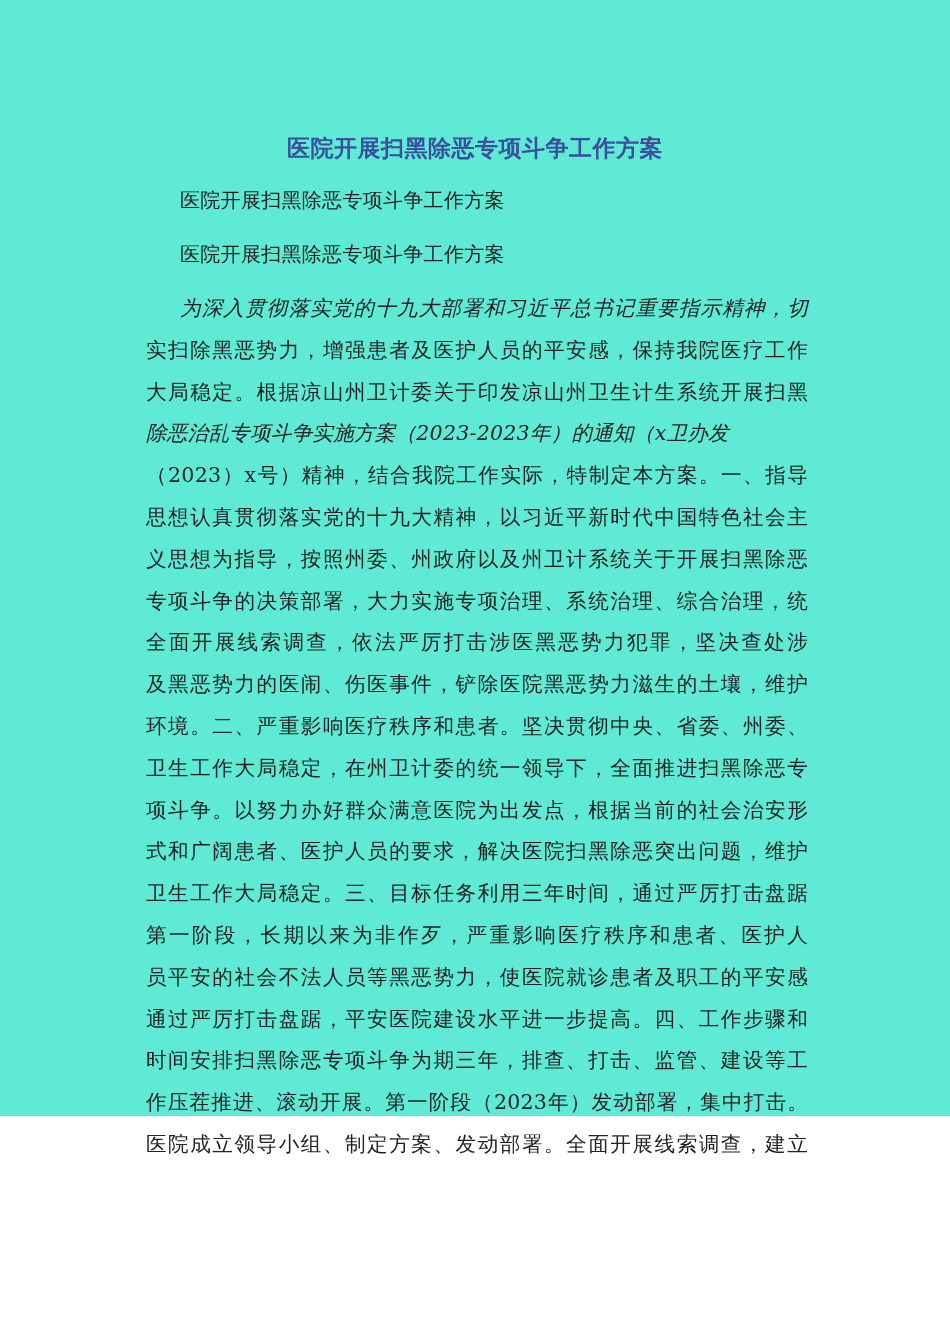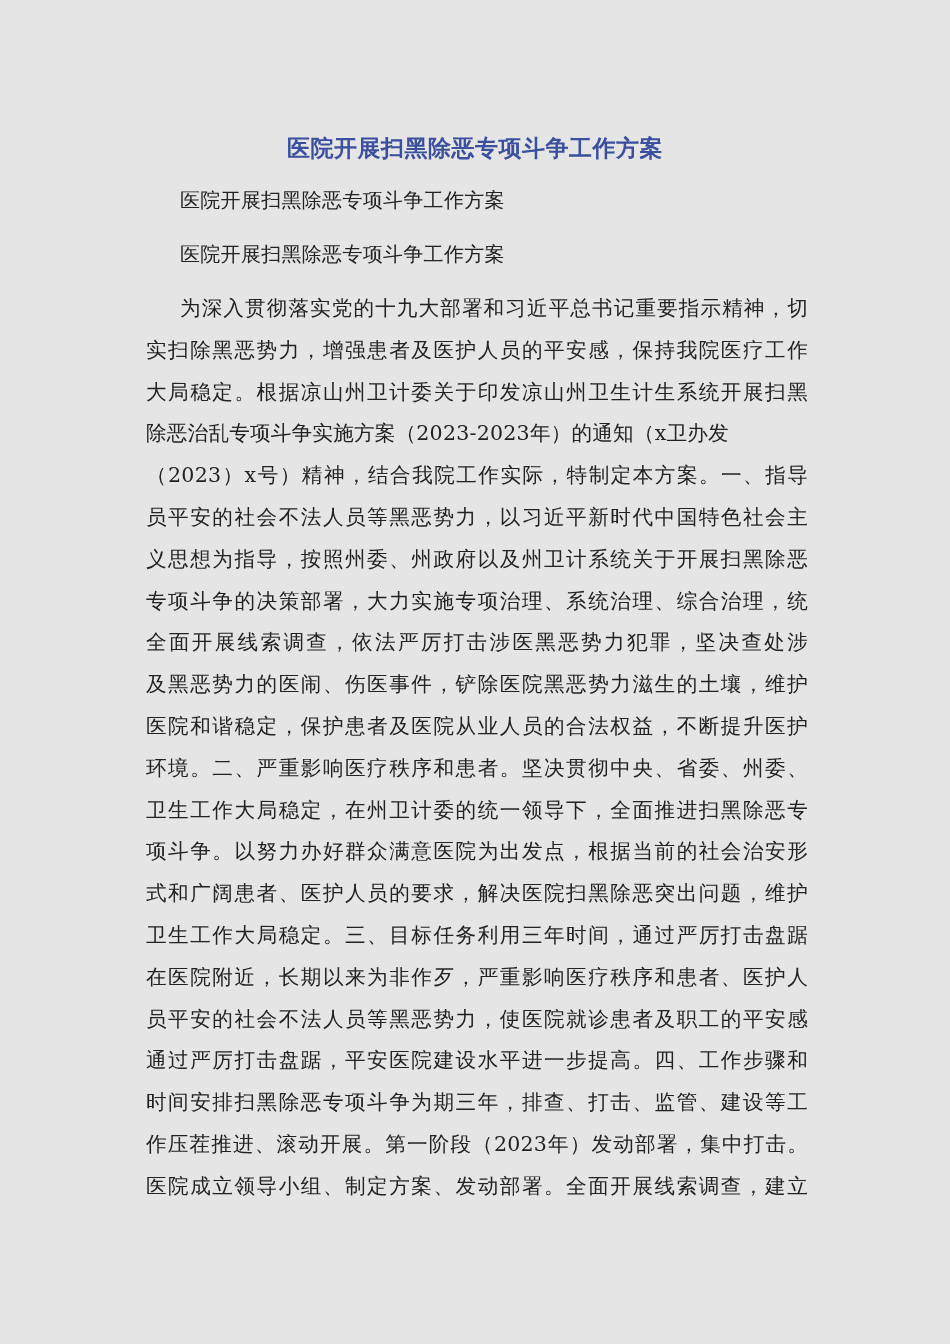--- a/index.html
+++ b/index.html
@@ -13,22 +13,22 @@
       position: relative;
       overflow: hidden;
       font-family: "DejaVu Serif", "Liberation Serif", serif;
       color: #222222;
     }
     .page {
       position: absolute;
       left: 0;
       top: 0;
       width: 950px;
-      height: 1344px;
-      background: #e5e5e5;
+      height: 1116px;
+      background: #5eead4;
     }
     .doc-title {
       position: absolute;
       top: 132px;
       left: 0;
       width: 950px;
       text-align: center;
       font-family: "DejaVu Sans", "Liberation Sans", sans-serif;
       font-weight: bold;
       font-size: 23px;
@@ -57,51 +57,52 @@
       text-align: justify;
       letter-spacing: 0.2px;
     }
     .body-line {
       display: block;
       white-space: nowrap;
       text-align-last: justify;
     }
     .body-line.first {
       padding-left: 34px;
+      font-style: italic;
     }
     .body-line.short {
       text-align-last: left;
+      font-style: italic;
     }
   </style>
 </head>
 <body>
 
 <div class="page">
   <div class="doc-title">医院开展扫黑除恶专项斗争工作方案</div>
 
   <div class="subheading sub-1">医院开展扫黑除恶专项斗争工作方案</div>
   <div class="subheading sub-2">医院开展扫黑除恶专项斗争工作方案</div>
 
   <div class="body-text">
     <span class="body-line first">为深入贯彻落实党的十九大部署和习近平总书记重要指示精神，切</span>
     <span class="body-line">实扫除黑恶势力，增强患者及医护人员的平安感，保持我院医疗工作</span>
     <span class="body-line">大局稳定。根据凉山州卫计委关于印发凉山州卫生计生系统开展扫黑</span>
     <span class="body-line short">除恶治乱专项斗争实施方案（2023-2023年）的通知（x卫办发</span>
     <span class="body-line">（2023）x号）精神，结合我院工作实际，特制定本方案。一、指导</span>
-    <span class="body-line">员平安的社会不法人员等黑恶势力，以习近平新时代中国特色社会主</span>
+    <span class="body-line">思想认真贯彻落实党的十九大精神，以习近平新时代中国特色社会主</span>
     <span class="body-line">义思想为指导，按照州委、州政府以及州卫计系统关于开展扫黑除恶</span>
     <span class="body-line">专项斗争的决策部署，大力实施专项治理、系统治理、综合治理，统</span>
     <span class="body-line">全面开展线索调查，依法严厉打击涉医黑恶势力犯罪，坚决查处涉</span>
     <span class="body-line">及黑恶势力的医闹、伤医事件，铲除医院黑恶势力滋生的土壤，维护</span>
-    <span class="body-line">医院和谐稳定，保护患者及医院从业人员的合法权益，不断提升医护</span>
     <span class="body-line">环境。二、严重影响医疗秩序和患者。坚决贯彻中央、省委、州委、</span>
     <span class="body-line">卫生工作大局稳定，在州卫计委的统一领导下，全面推进扫黑除恶专</span>
     <span class="body-line">项斗争。以努力办好群众满意医院为出发点，根据当前的社会治安形</span>
     <span class="body-line">式和广阔患者、医护人员的要求，解决医院扫黑除恶突出问题，维护</span>
     <span class="body-line">卫生工作大局稳定。三、目标任务利用三年时间，通过严厉打击盘踞</span>
-    <span class="body-line">在医院附近，长期以来为非作歹，严重影响医疗秩序和患者、医护人</span>
+    <span class="body-line">第一阶段，长期以来为非作歹，严重影响医疗秩序和患者、医护人</span>
     <span class="body-line">员平安的社会不法人员等黑恶势力，使医院就诊患者及职工的平安感</span>
     <span class="body-line">通过严厉打击盘踞，平安医院建设水平进一步提高。四、工作步骤和</span>
     <span class="body-line">时间安排扫黑除恶专项斗争为期三年，排查、打击、监管、建设等工</span>
     <span class="body-line">作压茬推进、滚动开展。第一阶段（2023年）发动部署，集中打击。</span>
     <span class="body-line">医院成立领导小组、制定方案、发动部署。全面开展线索调查，建立</span>
   </div>
 </div>
 
 </body></html>

